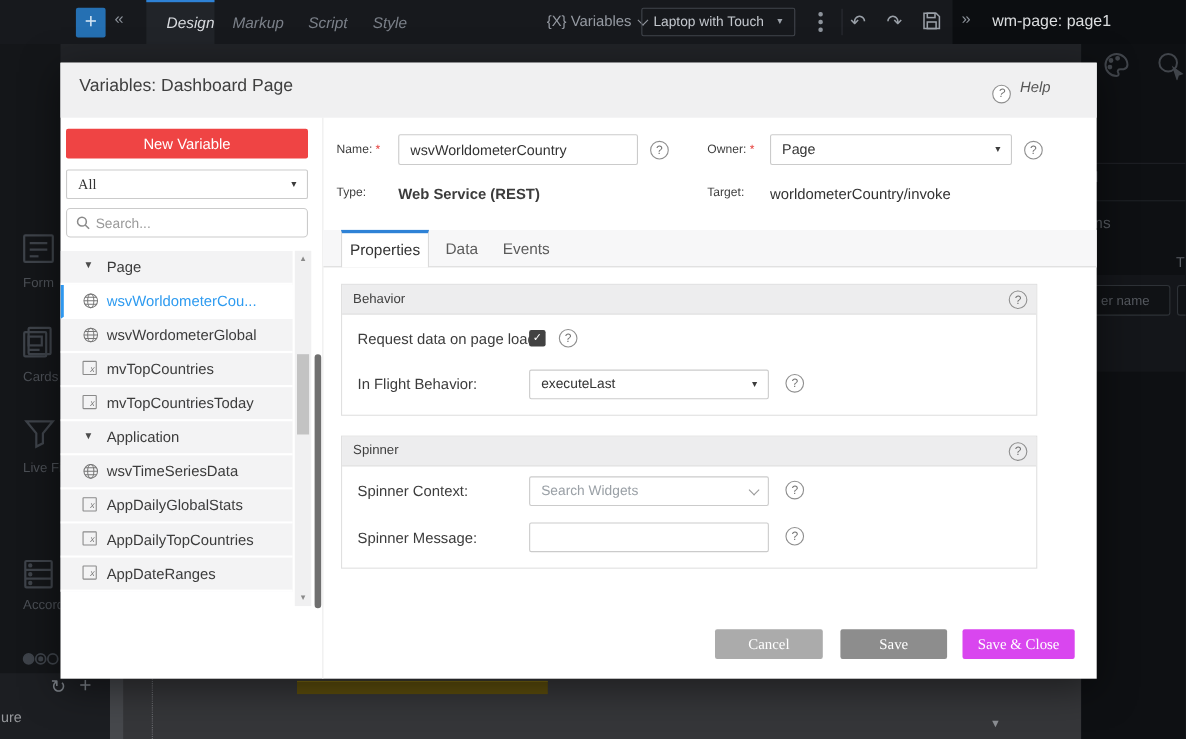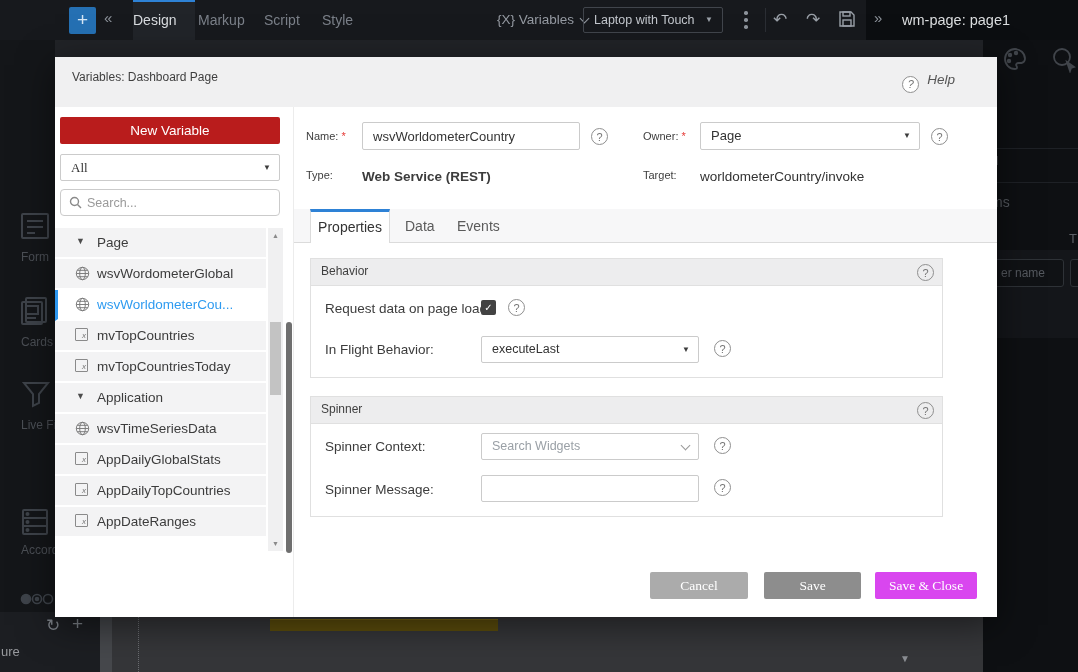--- a/index.html
+++ b/index.html
@@ -5,22 +5,22 @@
   * { margin:0; padding:0; box-sizing:border-box; }
   html,body { width:1078px; height:672px; overflow:hidden; background:#17191d;
     font-family:"Liberation Sans","DejaVu Sans",sans-serif; }
   #screen { position:relative; width:1078px; height:672px; overflow:hidden; }
 
   
   #toolbar { position:absolute; left:0; top:0; width:1078px; height:40px; background:#17191d; }
   .tb-plus { position:absolute; left:69px; top:7px; width:27px; height:27px; background:#2570b3;
     border-radius:2px; color:#d5e6f5; font-size:19px; line-height:25px; text-align:center; cursor:pointer; }
   .tb-chevrons { position:absolute; top:9px; color:#8d939b; font-size:15px; }
-  .tb-tab { position:absolute; top:0; height:40px; line-height:40px; text-align:left;
-    color:#7b8089; font-size:14px; cursor:pointer; }
+  .tb-tab { position:absolute; top:0; height:40px; line-height:40px; text-align:right;
+    color:#7b8089; font-size:14px; cursor:pointer;font-style:italic; }
   .tb-tab.active { background:#212429; color:#d8dbdf; border-top:2px solid #2e82d6; line-height:36px; }
   .tb-vars { position:absolute; left:497px; top:0; height:40px; line-height:40px; color:#959aa2; font-size:13.5px; cursor:pointer; }
   .chev { display:inline-block; width:7px; height:7px; border-right:1.5px solid #959aa2;
     border-bottom:1.5px solid #959aa2; transform:rotate(45deg); margin-left:7px; margin-bottom:2px; }
   .tb-select { position:absolute; left:583px; top:7px; width:140px; height:26px; border:1px solid #41454c;
     border-radius:2px; color:#c3c7cd; font-size:12.5px; line-height:24px; padding:0 10px; cursor:pointer; }
   .tb-select .car { position:absolute; right:9px; top:0; font-size:8px; color:#9aa0a8; line-height:24px; }
   .kebab { position:absolute; left:744px; top:11px; width:4px; cursor:pointer; }
   .kebab i { display:block; width:3.5px; height:3.5px; border-radius:50%; background:#8d939b; margin-bottom:3.5px; }
   .tb-divider { position:absolute; left:765px; top:8px; width:1px; height:24px; background:#2b2e34; }
@@ -50,28 +50,28 @@
   #right-panel .band { position:absolute; left:0; top:210px; width:95px; height:88px; background:#14161a; }
   #right-panel .hair { position:absolute; left:0; width:95px; height:1px; background:#1e2126; }
   .rp-frag { position:absolute; color:#54585e; }
   .rp-input { position:absolute; height:28px; border:1px solid #2e3237; border-radius:3px; background:#101215;
     color:#55595f; font-size:12px; line-height:26px; padding:0 8px; }
 
   
   #modal { position:absolute; left:55px; top:57px; width:942px; height:560px; background:#fff;
     box-shadow:0 8px 34px rgba(0,0,0,.5); }
   #modal-header { position:absolute; left:0; top:0; width:942px; height:50px; background:#f0f0f1; }
-  #modal-title { position:absolute; left:17px; top:13px; font-size:12px; color:#3f3f3f; }
+  #modal-title { position:absolute; left:17px; top:13px; font-size:16px; color:#3f3f3f; }
   #help { position:absolute; right:42px; top:15px; color:#555; font-size:13.5px; cursor:pointer;font-style:italic; }
   .q { display:inline-flex; width:17px; height:17px; border:1px solid #8f8f8f; border-radius:50%;
     color:#757575; font-size:11px; align-items:center; justify-content:center; cursor:pointer; background:#fff; }
   #help .q { margin-right:8px; vertical-align:-4px; }
 
   
-  #new-var-btn { position:absolute; left:5px; top:60px; width:220px; height:27px; background:#b91c1c;
+  #new-var-btn { position:absolute; left:5px; top:60px; width:220px; height:27px; background:#ef4444;
     border:none; border-radius:2px; color:#fff; font-size:13.5px; cursor:pointer; font-family:inherit; }
   .sel { position:absolute; border:1px solid #cbcbcb; border-radius:2px; background:#fff;
     font-size:13px; color:#333; line-height:25px; padding:0 10px; cursor:pointer; }
   .sel .car { position:absolute; right:8px; top:0; font-size:8px; color:#3c3c3c; }
   #all-select { left:5px; top:97px; width:220px; height:27px;font-family:Liberation Serif, serif; }
   #search-box { position:absolute; left:5px; top:132px; width:220px; height:27px; border:1px solid #cbcbcb; border-radius:4px; }
   #search-box svg { position:absolute; left:8px; top:6px; }
   #search-input { position:absolute; left:26px; top:1px; width:188px; height:23px; border:none; outline:none;
     font-size:12.5px; color:#555; font-family:Liberation Sans, sans-serif; }
   #search-input::placeholder { color:#9a9a9a; }
@@ -283,41 +283,41 @@
           <line x1="8.5" y1="8.5" x2="12" y2="12"></line>
       </svg>
       <input id="search-input" placeholder="Search..." style="">
     </div>
 
     <div id="vlist">
       <div class="vrow">
         <span class="tri">▼</span>
         <span class="vlabel" style="left:42px">Page</span>
       </div>
-      <div class="vrow">
-        <span class="ic"><svg width="15" height="15" viewBox="0 0 16 16" fill="none" stroke="#767676" stroke-width="1">
-              <circle cx="8" cy="8" r="6.6"></circle>
-              <ellipse cx="8" cy="8" rx="3" ry="6.6"></ellipse>
-              <line x1="1.4" y1="8" x2="14.6" y2="8"></line>
-              <line x1="2.4" y1="4.6" x2="13.6" y2="4.6"></line>
-              <line x1="2.4" y1="11.4" x2="13.6" y2="11.4"></line>
-            </svg></span>
-        <span class="vlabel">wsvWordometerGlobal</span>
-      </div>
       <div class="vrow selected">
         <span class="ic"><svg width="15" height="15" viewBox="0 0 16 16" fill="none" stroke="#767676" stroke-width="1">
               <circle cx="8" cy="8" r="6.6"></circle>
               <ellipse cx="8" cy="8" rx="3" ry="6.6"></ellipse>
               <line x1="1.4" y1="8" x2="14.6" y2="8"></line>
               <line x1="2.4" y1="4.6" x2="13.6" y2="4.6"></line>
               <line x1="2.4" y1="11.4" x2="13.6" y2="11.4"></line>
             </svg></span>
         <span class="vlabel">wsvWorldometerCou...</span>
       </div>
       <div class="vrow">
+        <span class="ic"><svg width="15" height="15" viewBox="0 0 16 16" fill="none" stroke="#767676" stroke-width="1">
+              <circle cx="8" cy="8" r="6.6"></circle>
+              <ellipse cx="8" cy="8" rx="3" ry="6.6"></ellipse>
+              <line x1="1.4" y1="8" x2="14.6" y2="8"></line>
+              <line x1="2.4" y1="4.6" x2="13.6" y2="4.6"></line>
+              <line x1="2.4" y1="11.4" x2="13.6" y2="11.4"></line>
+            </svg></span>
+        <span class="vlabel">wsvWordometerGlobal</span>
+      </div>
+      <div class="vrow">
         <span class="ic varx">x</span>
         <span class="vlabel">mvTopCountries</span>
       </div>
       <div class="vrow">
         <span class="ic varx">x</span>
         <span class="vlabel">mvTopCountriesToday</span>
       </div>
       <div class="vrow">
         <span class="tri">▼</span>
         <span class="vlabel" style="left:42px">Application</span>

